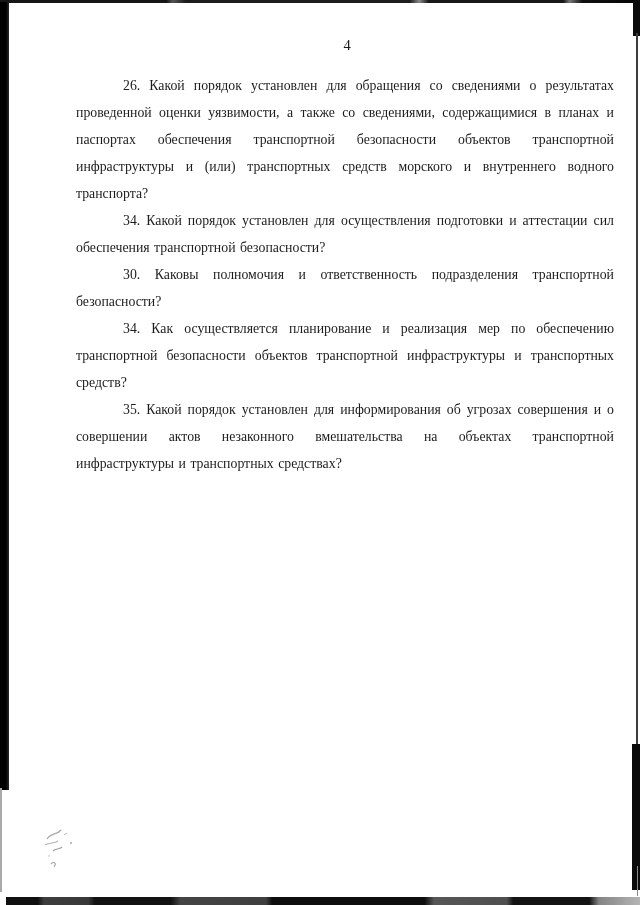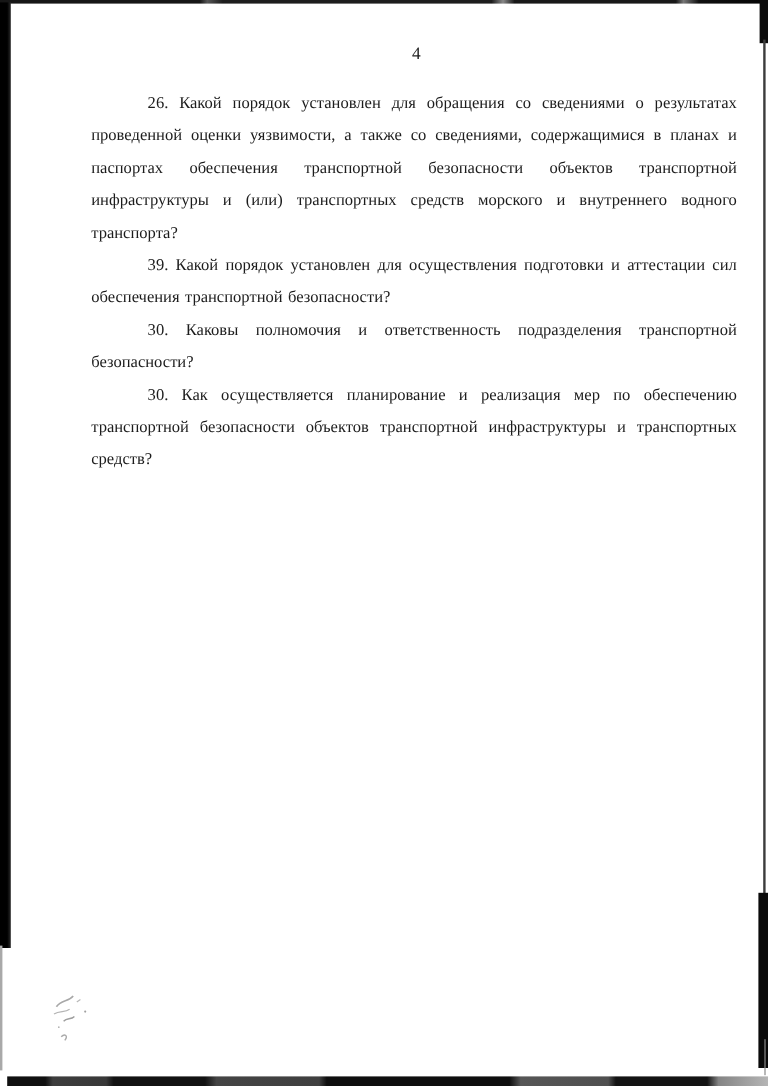--- a/index.html
+++ b/index.html
@@ -96,23 +96,24 @@
   <div class="edge edge-right-top"></div>
   <div class="edge edge-right-thin"></div>
   <div class="edge edge-right-bar"></div>
   <div class="edge edge-right-low"></div>
   <div class="edge edge-bottom-bar"></div>
 
   <div class="page-number">4</div>
 
   <div class="content">
     <p>26. Какой порядок установлен для обращения со сведениями о результатах проведенной оценки уязвимости, а также со сведениями, содержащимися в планах и паспортах обеспечения транспортной безопасности объектов транспортной инфраструктуры и (или) транспортных средств морского и внутреннего водного транспорта?</p>
-    <p>39. Какой порядок установлен для осуществления подготовки и аттестации сил обеспечения транспортной безопасности?</p>
+    <p>34. Какой порядок установлен для осуществления подготовки и аттестации сил обеспечения транспортной безопасности?</p>
     <p>30. Каковы полномочия и ответственность подразделения транспортной безопасности?</p>
-    <p>30. Как осуществляется планирование и реализация мер по обеспечению транспортной безопасности объектов транспортной инфраструктуры и транспортных средств?</p>
+    <p>34. Как осуществляется планирование и реализация мер по обеспечению транспортной безопасности объектов транспортной инфраструктуры и транспортных средств?</p>
+    <p>35. Какой порядок установлен для информирования об угрозах совершения и о совершении актов незаконного вмешательства на объектах транспортной инфраструктуры и транспортных средствах?</p>
   </div>
 
   <svg class="smudge" viewBox="0 0 46 50" xmlns="http://www.w3.org/2000/svg">
     <path d="M7 17 C11 11, 17 13, 21 8" stroke="#a8a8a8" stroke-width="1.3" fill="none"></path>
     <path d="M5 23 C10 20, 14 22, 18 19" stroke="#b4b4b4" stroke-width="1.1" fill="none"></path>
     <path d="M13 29 C16 26, 19 28, 22 25" stroke="#9e9e9e" stroke-width="1.2" fill="none"></path>
     <path d="M11 42 C14 39, 17 41, 14 45" stroke="#ababab" stroke-width="1.2" fill="none"></path>
     <path d="M24 13 l3 -2" stroke="#b8b8b8" stroke-width="1" fill="none"></path>
     <circle cx="31" cy="21" r="0.9" fill="#a0a0a0"></circle>
     <circle cx="9" cy="34" r="0.7" fill="#b0b0b0"></circle>

